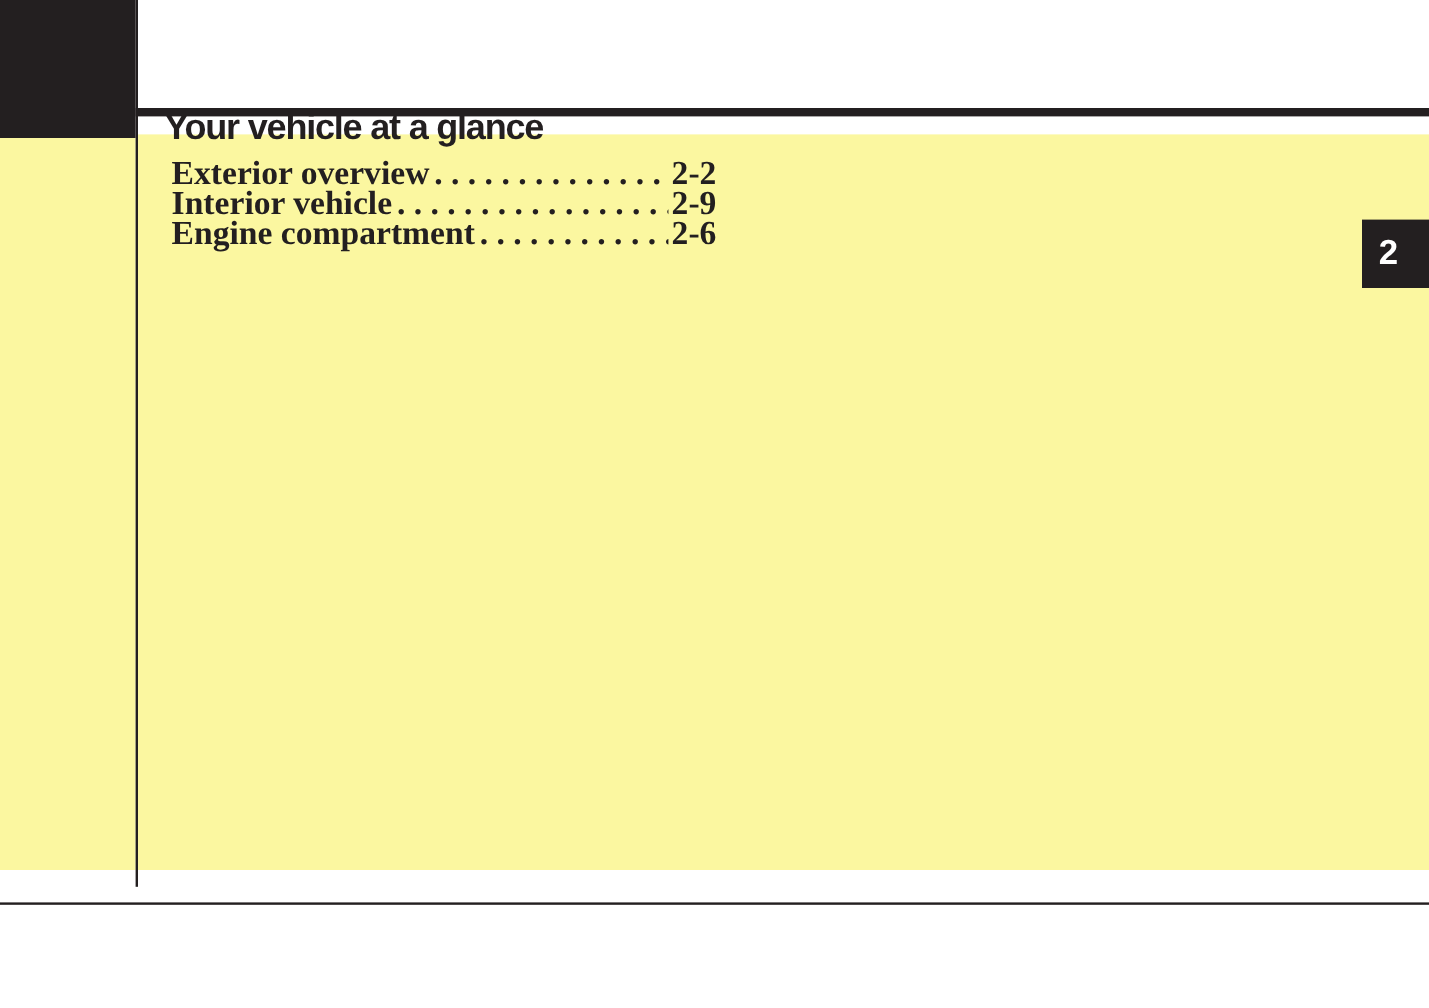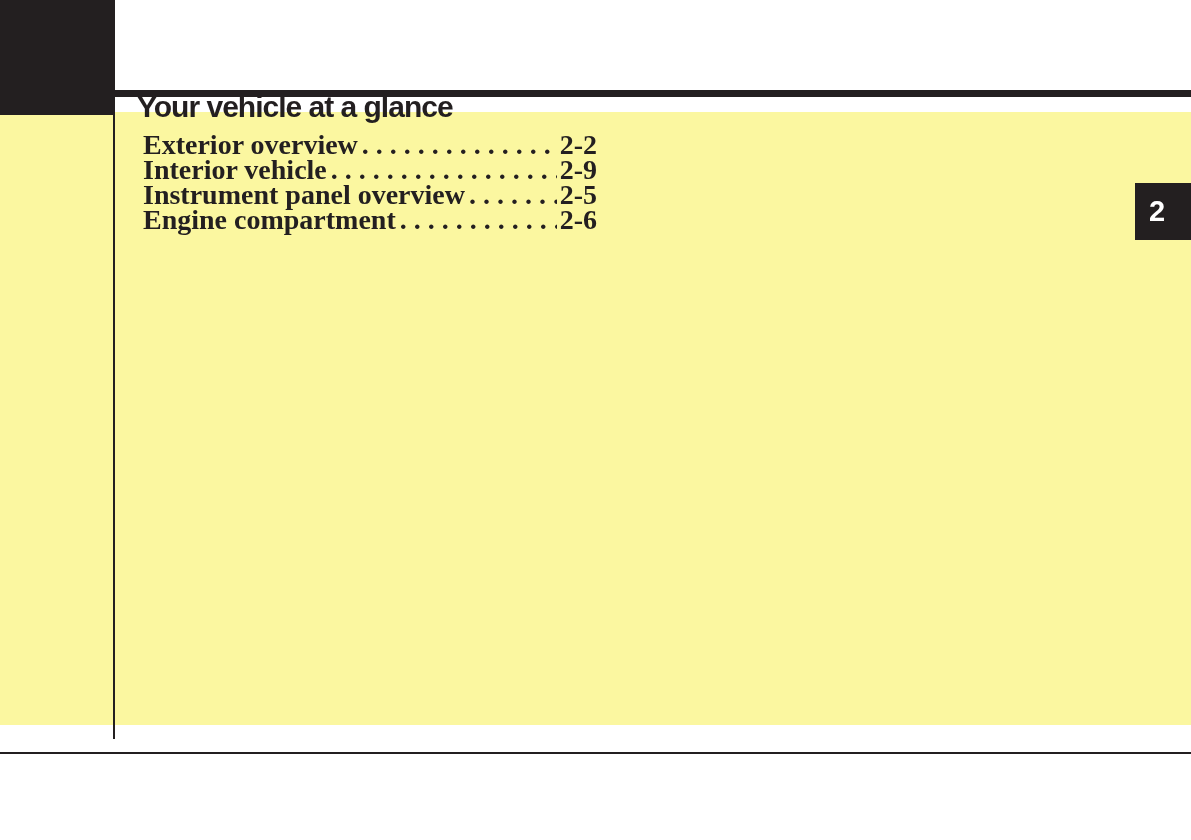--- a/index.html
+++ b/index.html
@@ -134,25 +134,20 @@
     <span class="toc-label">Exterior overview</span>
     <span class="toc-dots"></span>
     <span class="toc-page">2-2</span>
   </div>
   <div class="toc-row">
     <span class="toc-label">Interior vehicle</span>
     <span class="toc-dots"></span>
     <span class="toc-page">2-9</span>
   </div>
   <div class="toc-row">
-    <span class="toc-label">Instrument panel overview</span>
-    <span class="toc-dots"></span>
-    <span class="toc-page">2-5</span>
-  </div>
-  <div class="toc-row">
     <span class="toc-label">Engine compartment</span>
     <span class="toc-dots"></span>
     <span class="toc-page">2-6</span>
   </div>
 </div>
 
 <div class="chapter-tab">
   <span>2</span>
 </div>
 

